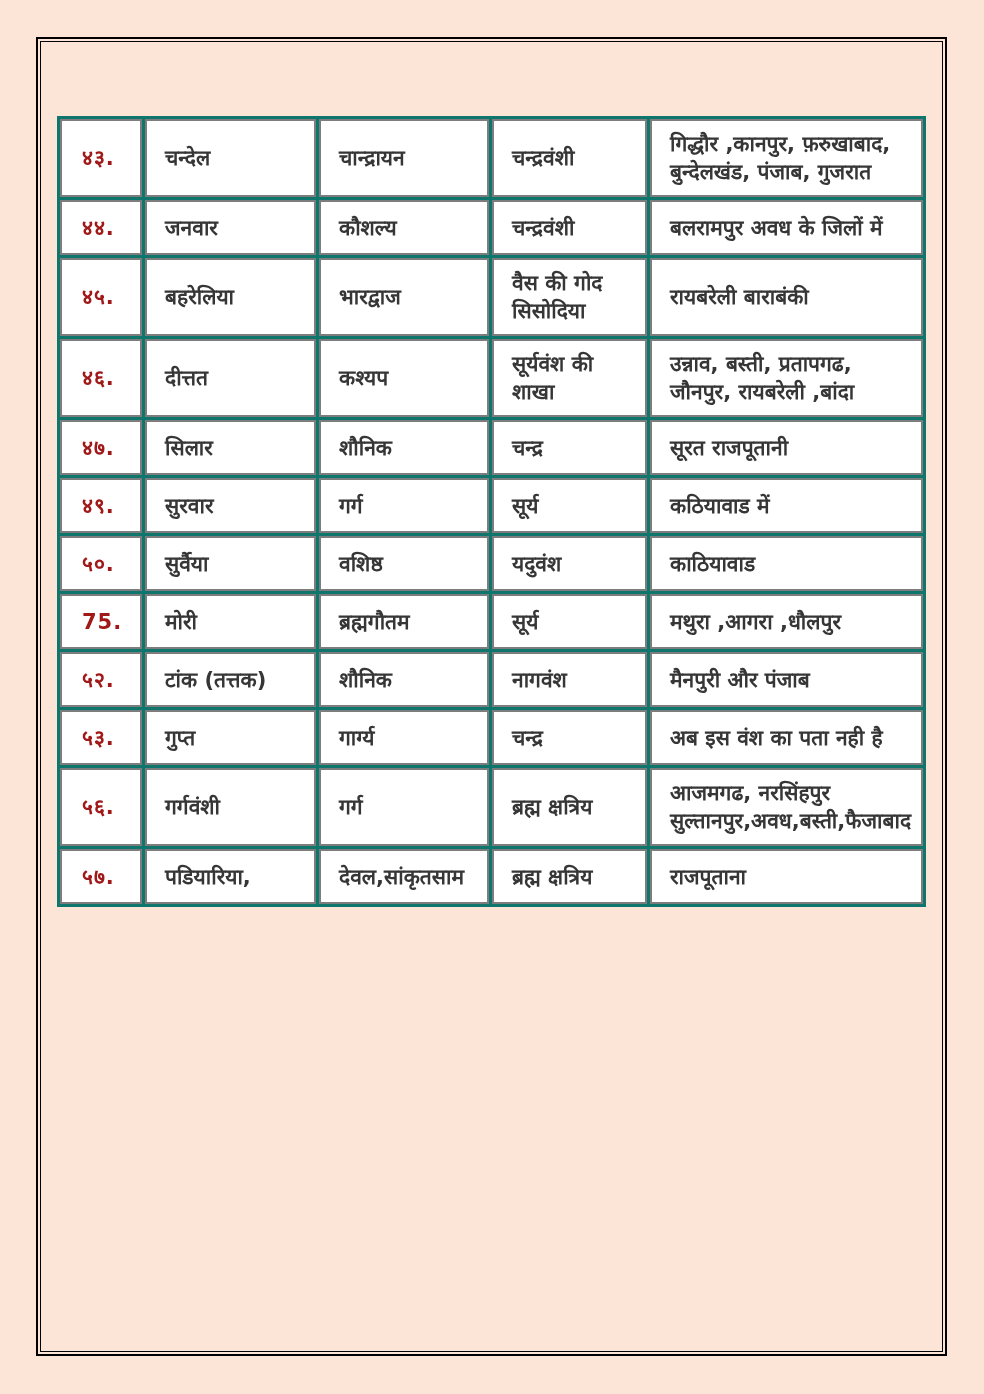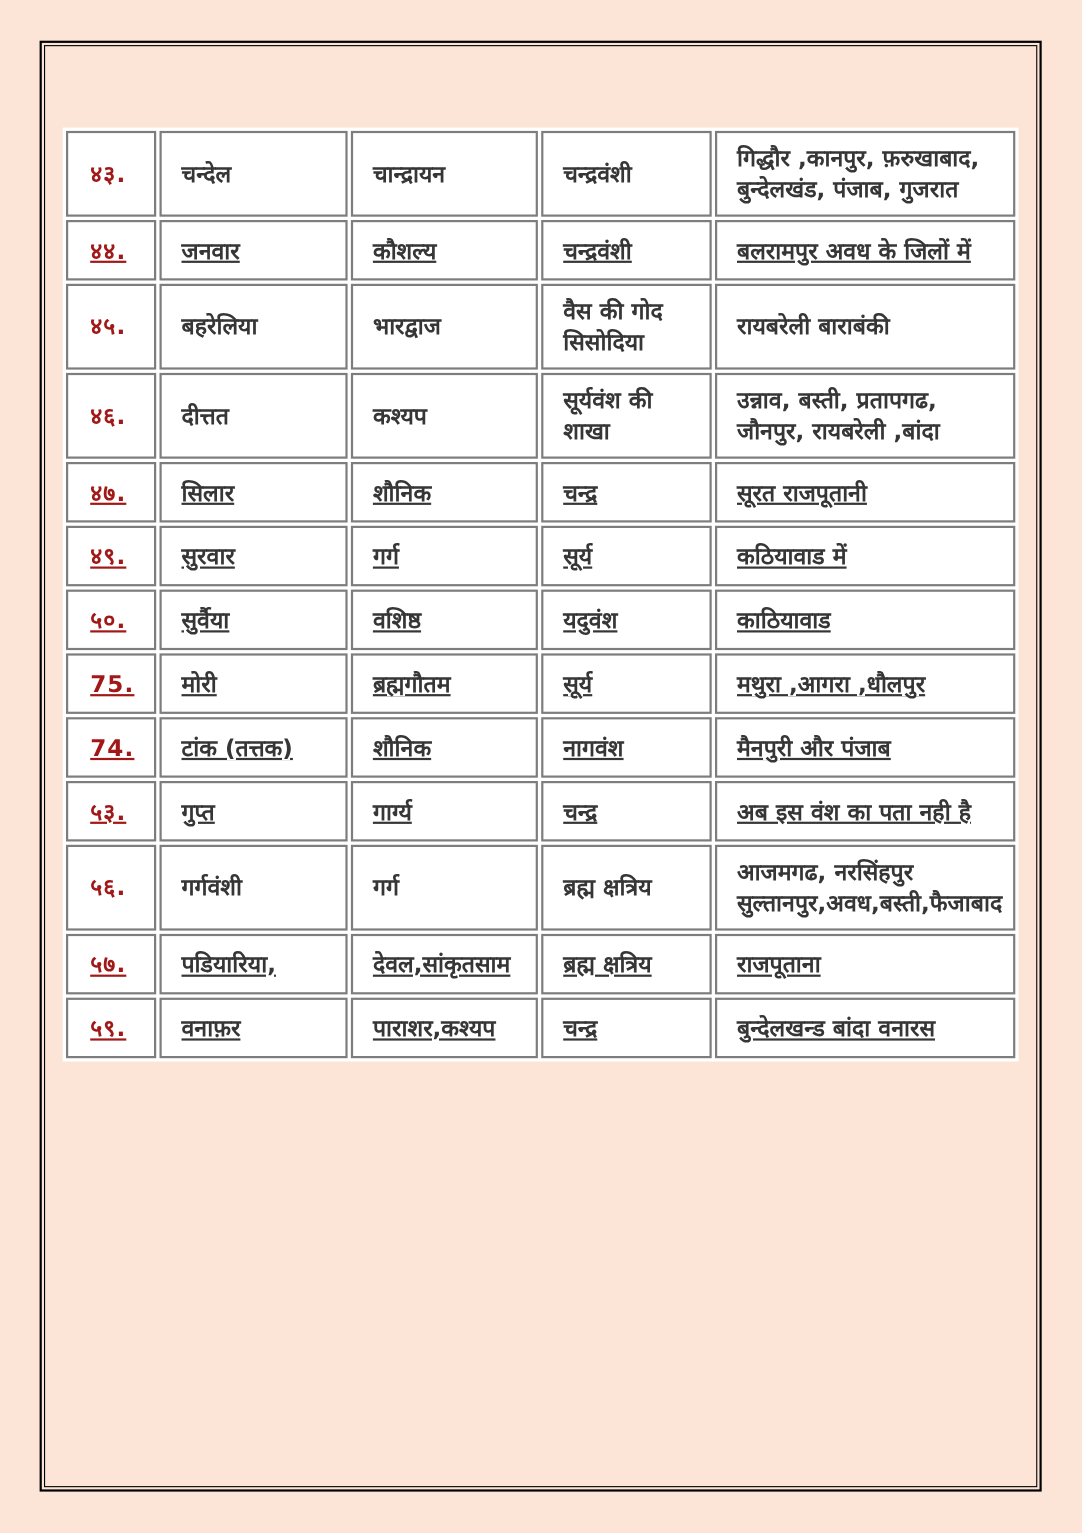--- a/index.html
+++ b/index.html
@@ -27,41 +27,41 @@
     background: var(--page-bg, #fce4d6);
   }
   table.clans {
     position: absolute;
     left: 16px;
     top: 74px;
     width: 851px;
     table-layout: fixed;
     border-collapse: separate;
     border-spacing: 3px;
-    background: #ffffff;
+    background: #0f766e;
   }
   td {
     border: 2px solid var(--cell-border, #7d7d7d);
     background: var(--cell-bg, #fff);
     box-sizing: border-box;
     vertical-align: middle;
     padding: 4px 8px 4px 18px;
     font-size: 21px;
     font-weight: bold;
     color: var(--text-color, #363636);
     line-height: 28px;
     overflow-wrap: break-word;
   }
   td.num {
     color: var(--num-color, #a01818);
     padding-left: 20px;
     letter-spacing: 1px;
   }
   tr.tall td { height: 78px; }
-  tr.short td { height: 55px; text-decoration: underline; }
+  tr.short td { height: 55px; }
 </style>
 </head>
 <body>
 
 <div class="frame">
   <table class="clans">
     <colgroup>
       <col style="width:82px">
       <col style="width:171px">
       <col style="width:170px">
@@ -119,21 +119,21 @@
     <td>काठियावाड</td>
   </tr>
         <tr class="short">
     <td class="num">75.</td>
     <td>मोरी</td>
     <td>ब्रह्मगौतम</td>
     <td>सूर्य</td>
     <td>मथुरा ,आगरा ,धौलपुर</td>
   </tr>
         <tr class="short">
-    <td class="num">74.</td>
+    <td class="num">५२.</td>
     <td>टांक (तत्तक)</td>
     <td>शौनिक</td>
     <td>नागवंश</td>
     <td>मैनपुरी और पंजाब</td>
   </tr>
         <tr class="short">
     <td class="num">५३.</td>
     <td>गुप्त</td>
     <td>गार्ग्य</td>
     <td>चन्द्र</td>
@@ -146,22 +146,15 @@
     <td>ब्रह्म क्षत्रिय</td>
     <td>आजमगढ, नरसिंहपुर सुल्तानपुर,अवध,बस्ती,फैजाबाद</td>
   </tr>
         <tr class="short">
     <td class="num">५७.</td>
     <td>पडियारिया,</td>
     <td>देवल,सांकृतसाम</td>
     <td>ब्रह्म क्षत्रिय</td>
     <td>राजपूताना</td>
   </tr>
-        <tr class="short">
-    <td class="num">५९.</td>
-    <td>वनाफ़र</td>
-    <td>पाराशर,कश्यप</td>
-    <td>चन्द्र</td>
-    <td>बुन्देलखन्ड बांदा वनारस</td>
-  </tr>
       </tbody>
   </table>
 </div>
 
 </body></html>

